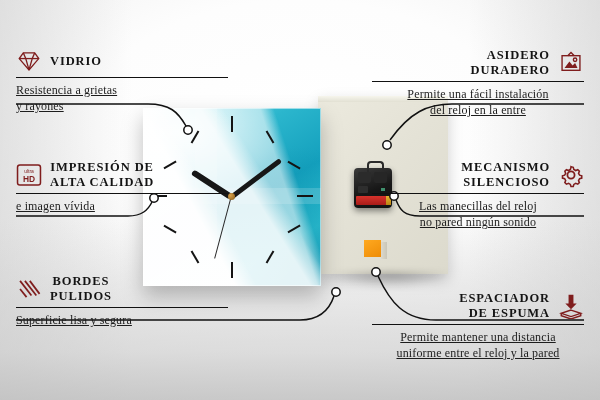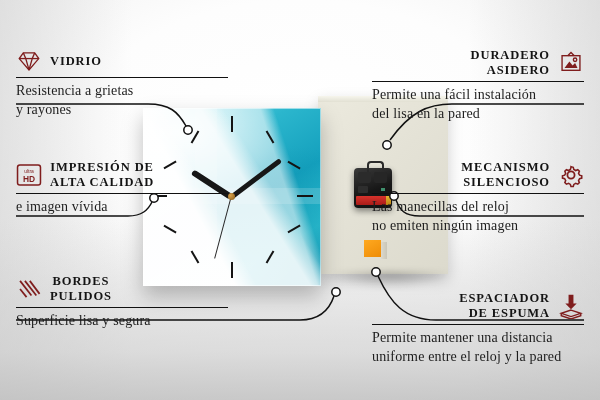--- a/index.html
+++ b/index.html
@@ -114,23 +114,23 @@
   .callout{position:absolute;width:212px;}
   .callout .head{display:flex;align-items:center;gap:8px;}
   .callout.right .head{flex-direction:row-reverse;justify-content:flex-start;}
   .title{
     font-size:12.5px;font-weight:700;letter-spacing:.9px;color:#141414;
     line-height:1.18;text-transform:uppercase;text-align:center;
   }
   .callout.right .title{text-align:right;}
   .rule{height:1.3px;background:#111;margin:3px 0 4px;width:100%;}
   .desc{
-    font-size:14px;color:#1d1d1d;line-height:1.35;letter-spacing:.15px;
-  }
-  .callout.right .desc{text-align:left;}
+    font-size:12px;color:#1d1d1d;line-height:1.35;letter-spacing:.15px;text-decoration:underline;
+  }
+  .callout.right .desc{text-align:center;}
   .icon{width:26px;height:26px;flex:0 0 26px;color:#7f1d1d;}
   .icon svg{display:block;width:100%;height:100%;}
 
   .c1{left:16px;top:48px;}
   .c2{left:16px;top:160px;}
   .c3{left:16px;top:274px;}
   .c4{right:16px;top:48px;}
   .c5{right:16px;top:160px;}
   .c6{right:16px;top:291px;}
 
@@ -282,28 +282,28 @@
       <svg viewBox="0 0 32 32">
           <g fill="none" stroke="currentColor" stroke-width="1.7">
         <path d="M12 7 L16 3 L20 7"></path>
         <rect x="5" y="7" width="22" height="18"></rect>
         <path d="M8 22 L14 14 L18 19 L21 16 L24 22 Z" fill="currentColor" stroke="none"></path>
         <circle cx="21" cy="12" r="2.1"></circle>
       </g>
         </svg>
     </span>
     <div class="title">
+      <div>ASIDERO</div>
       <div>DURADERO</div>
-      <div>ASIDERO</div>
     </div>
   </div>
   <div class="rule"></div>
   <div class="desc">
     <div>Permite una fácil instalación</div>
-    <div>del lisa en la pared</div>
+    <div>del reloj en la entre</div>
   </div>
 </div>
 
 <div class="callout c5 right">
   <div class="head">
     <span class="icon">
       <svg viewBox="0 0 32 32">
           <g fill="none" stroke="currentColor" stroke-width="2.2">
         <path d="M16 4 l3.2 1 .9 3.1 2.6 1.5 3-1.2 2.3 2.3 -1.2 3 1.5 2.6 3.1.9v3.2 l-3.1.9 -1.5 2.6 1.2 3 -2.3 2.3 -3-1.2 -2.6 1.5 -.9 3.1h-3.2 l-.9-3.1 -2.6-1.5 -3 1.2 -2.3-2.3 1.2-3 -1.5-2.6 -3.1-.9v-3.2 l3.1-.9 1.5-2.6 -1.2-3 2.3-2.3 3 1.2 2.6-1.5 .9-3.1z" transform="scale(.86) translate(2.6,2.6)"></path>
         <circle cx="16" cy="16" r="4.4"></circle>
@@ -311,21 +311,21 @@
         </svg>
     </span>
     <div class="title">
       <div>MECANISMO</div>
       <div>SILENCIOSO</div>
     </div>
   </div>
   <div class="rule"></div>
   <div class="desc">
     <div>Las manecillas del reloj</div>
-    <div>no emiten ningún imagen</div>
+    <div>no pared ningún sonido</div>
   </div>
 </div>
 
 <div class="callout c6 right">
   <div class="head">
     <span class="icon">
       <svg viewBox="0 0 32 32">
           <g fill="none" stroke="currentColor" stroke-width="1.7">
         <path d="M13 2 h6 v11 h4 l-7 7 -7-7 h4 z" fill="currentColor" stroke="none"></path>
         <path d="M16 21 L28 25 L16 29 L4 25 Z"></path>

